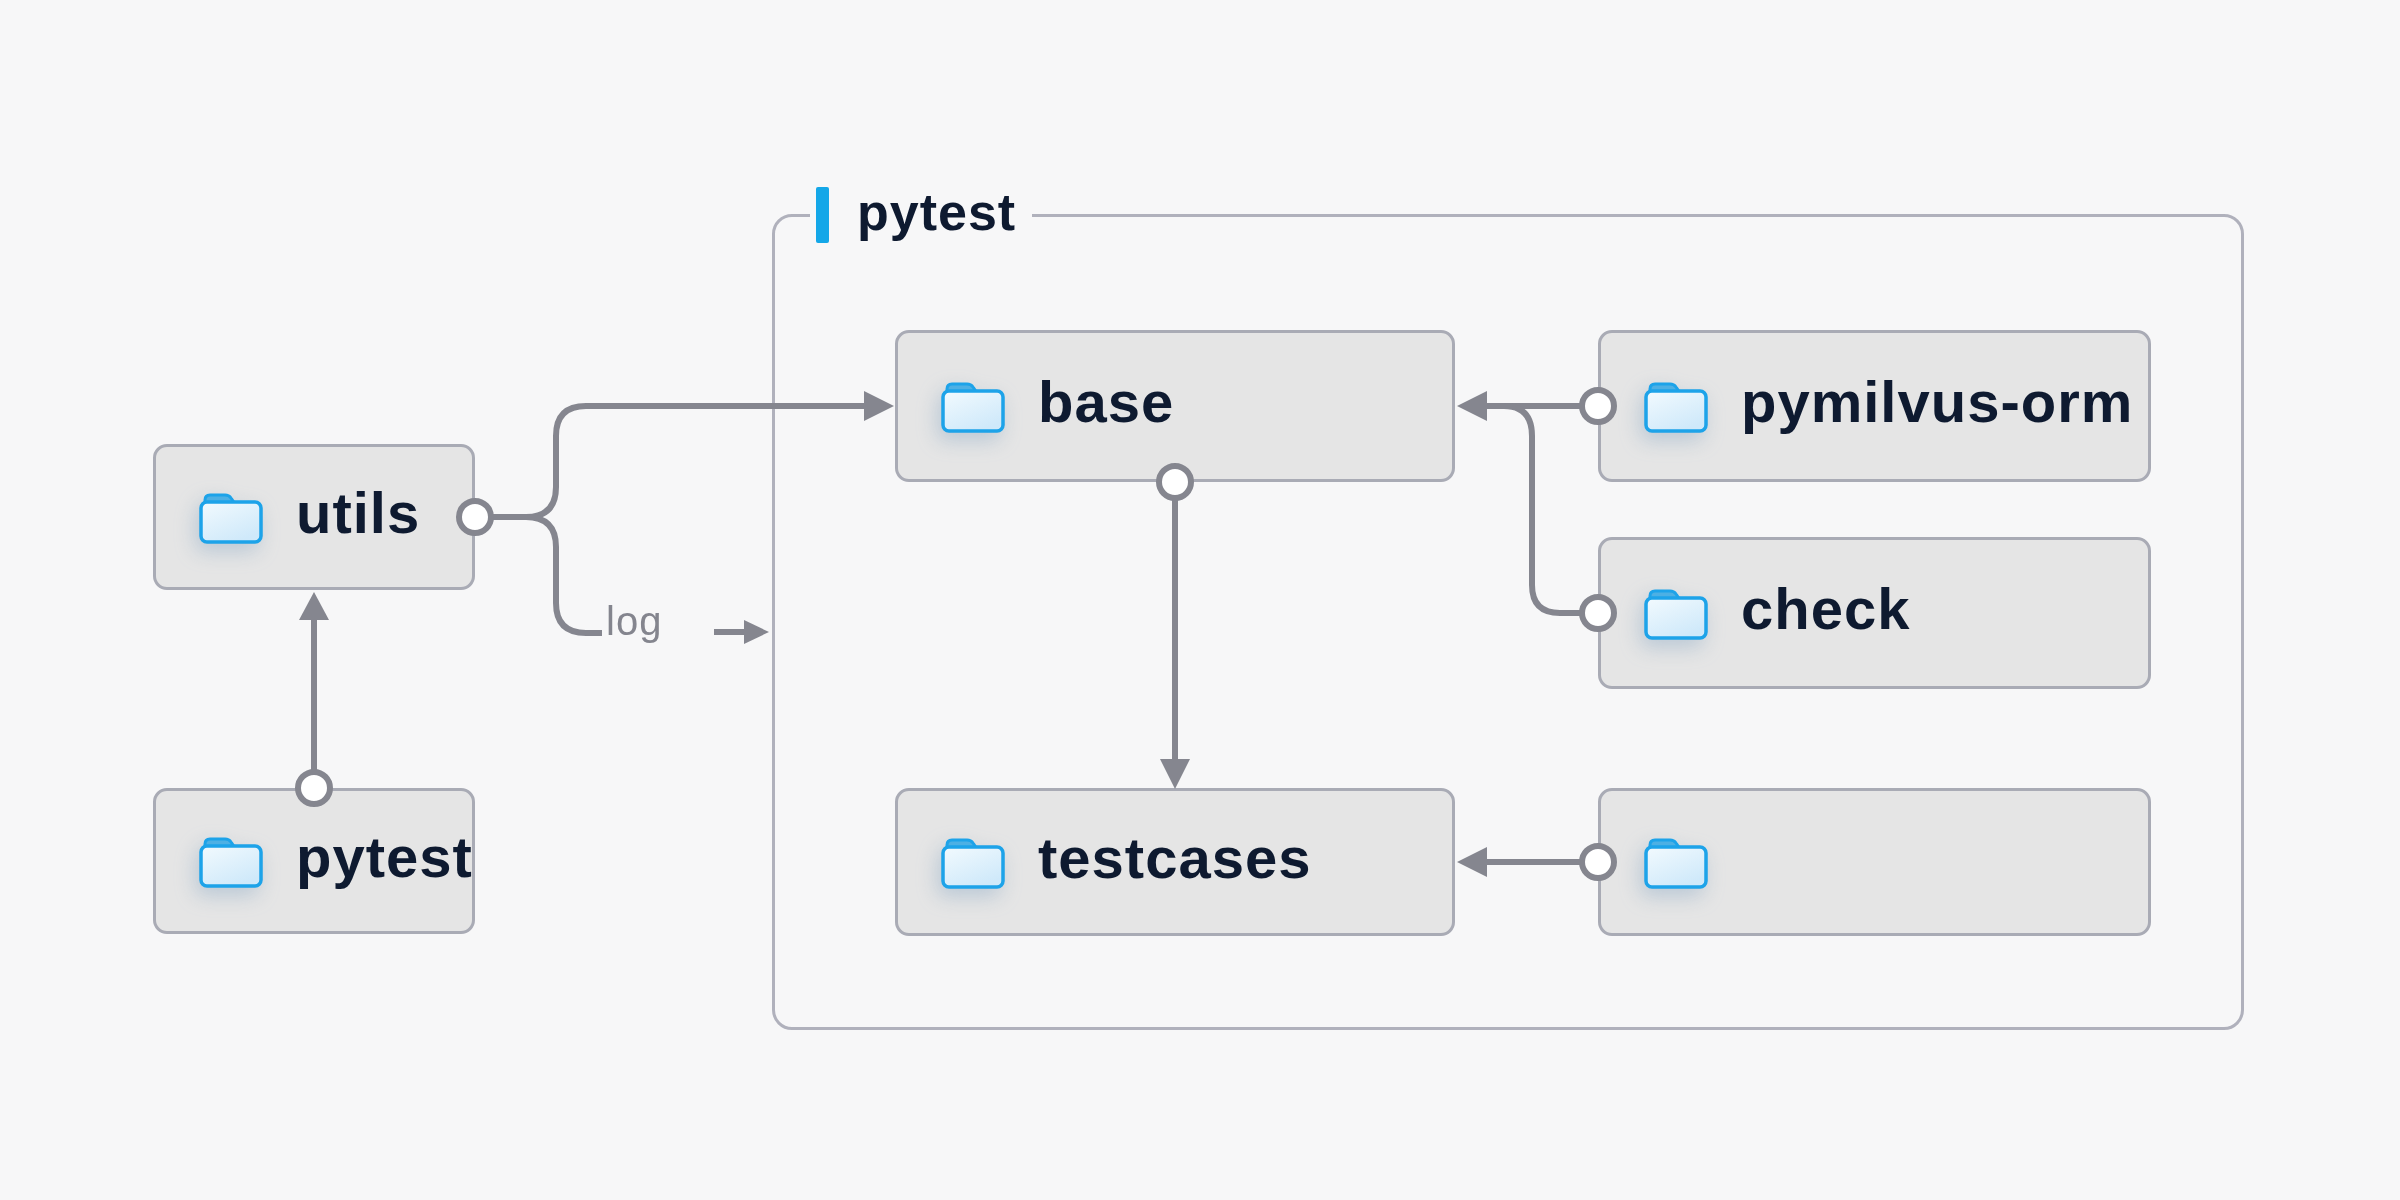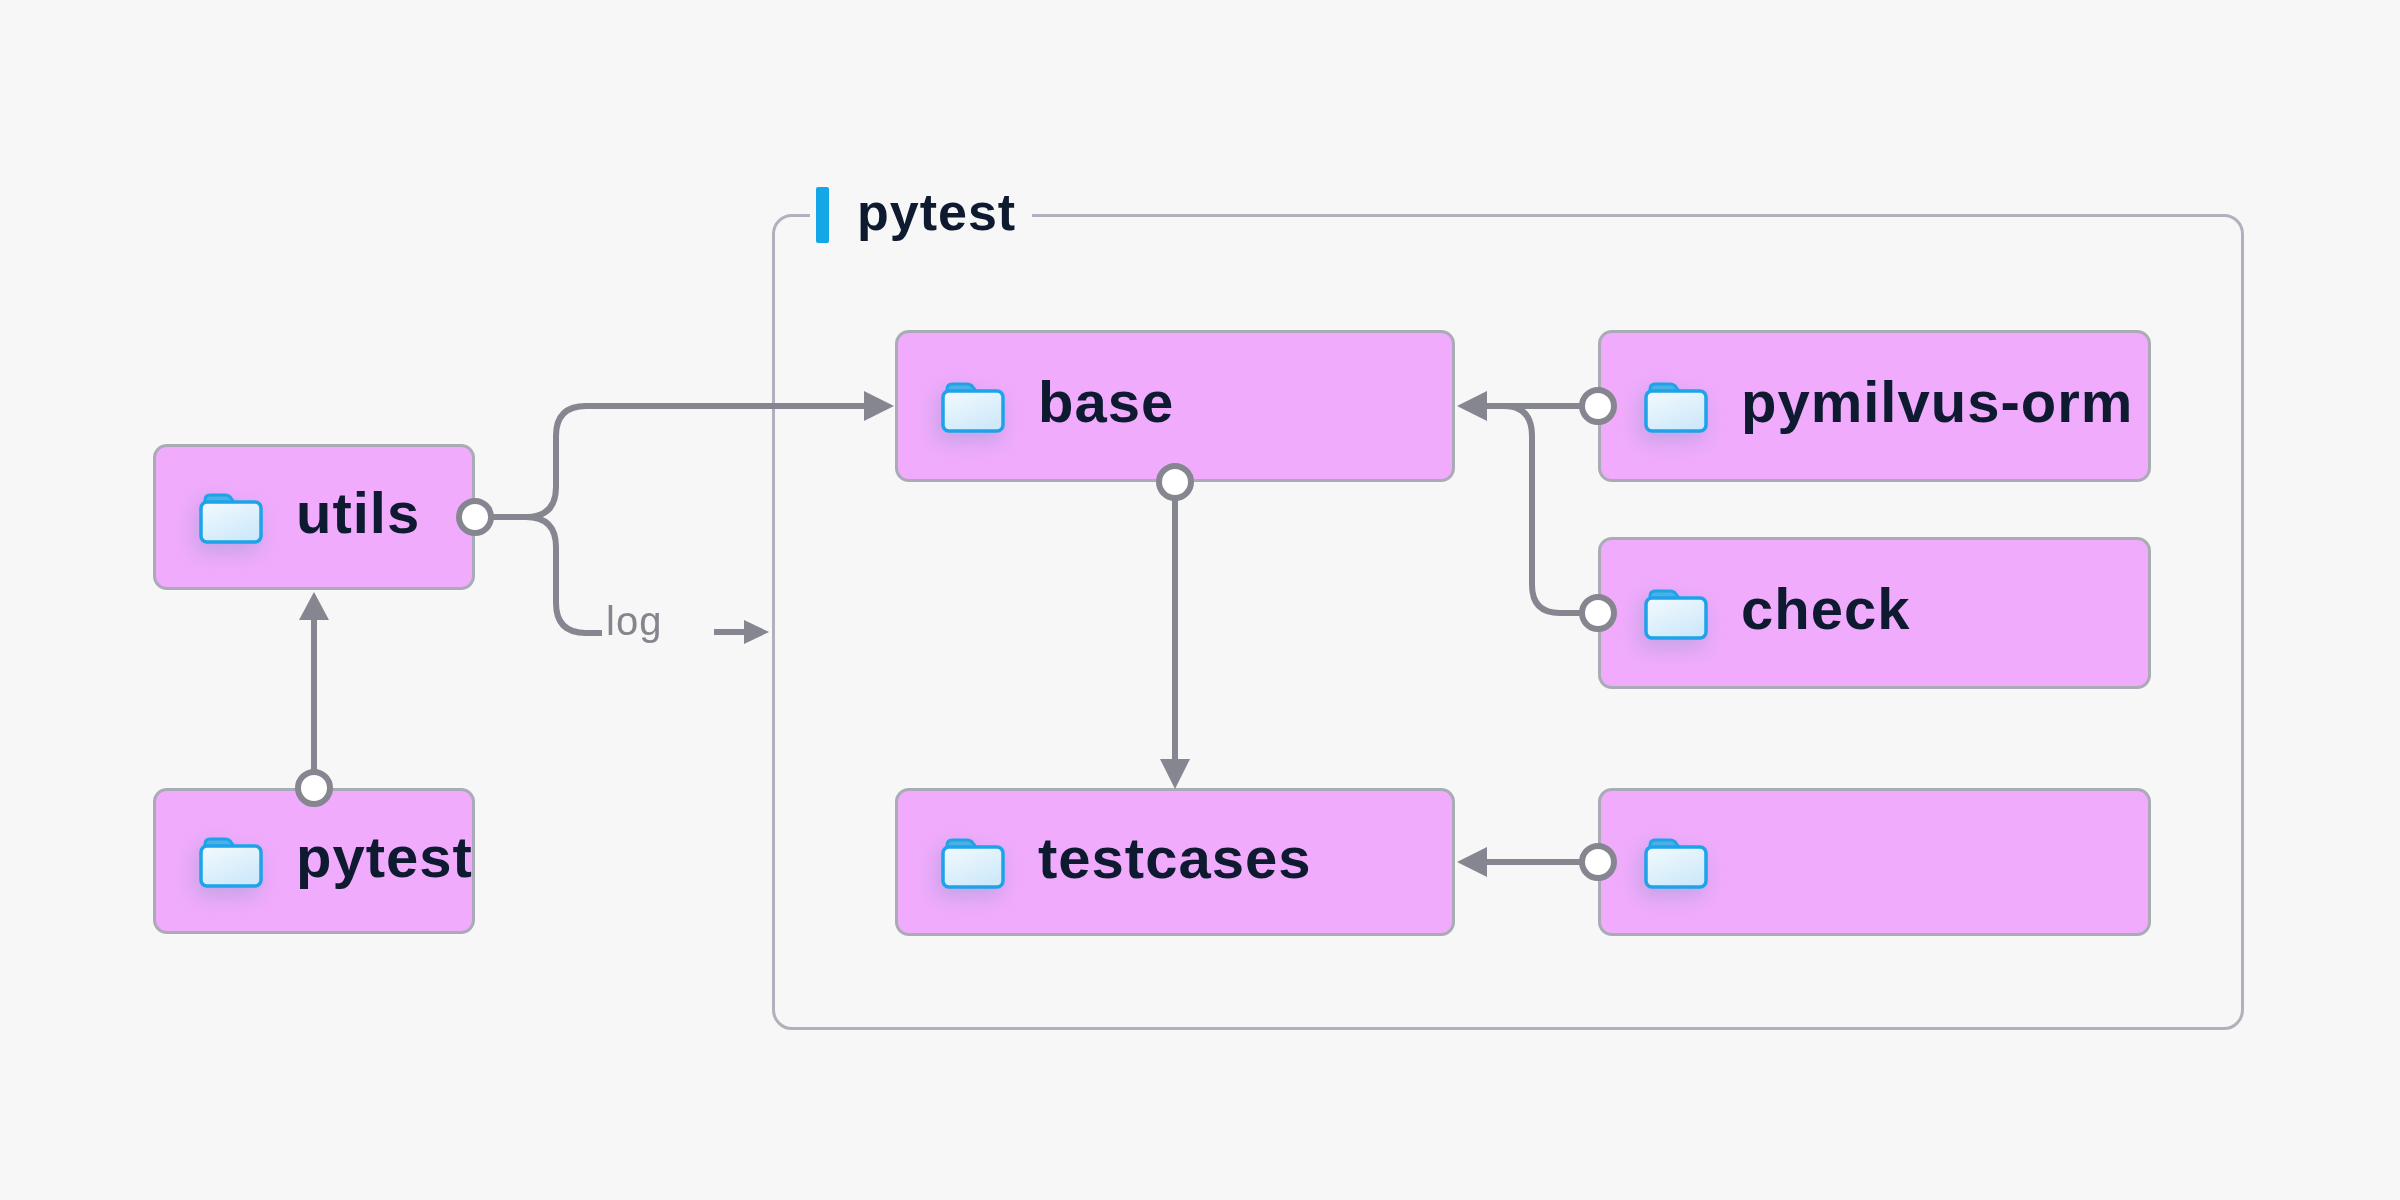--- a/index.html
+++ b/index.html
@@ -21,21 +21,21 @@
   }
   .accent-bar{width:13px;height:56px;background:#14a7e8;border-radius:2px;}
   .group-label-text{
     font-size:52px;font-weight:700;color:#0e1a30;letter-spacing:1px;line-height:1;
     padding-bottom:6px;
   }
   
   .node{
     position:absolute;display:flex;align-items:center;
     padding-left:42px;gap:32px;box-sizing:border-box;
-    background:#f0abfc;border:3px solid #a9abb5;border-radius:14px;
+    background:#e5e5e5;border:3px solid #a9abb5;border-radius:14px;
     z-index:2;
   }
   .node .label{
     font-size:58px;font-weight:700;color:#0e1a30;letter-spacing:1px;line-height:1;
     padding-bottom:8px;
   }
   .folder{width:66px;height:56px;flex:0 0 auto;
     filter:drop-shadow(-4px 8px 10px rgba(110,150,185,0.35));}
   
   .edges{position:absolute;left:0;top:0;width:2400px;height:1200px;z-index:4;pointer-events:none;}

